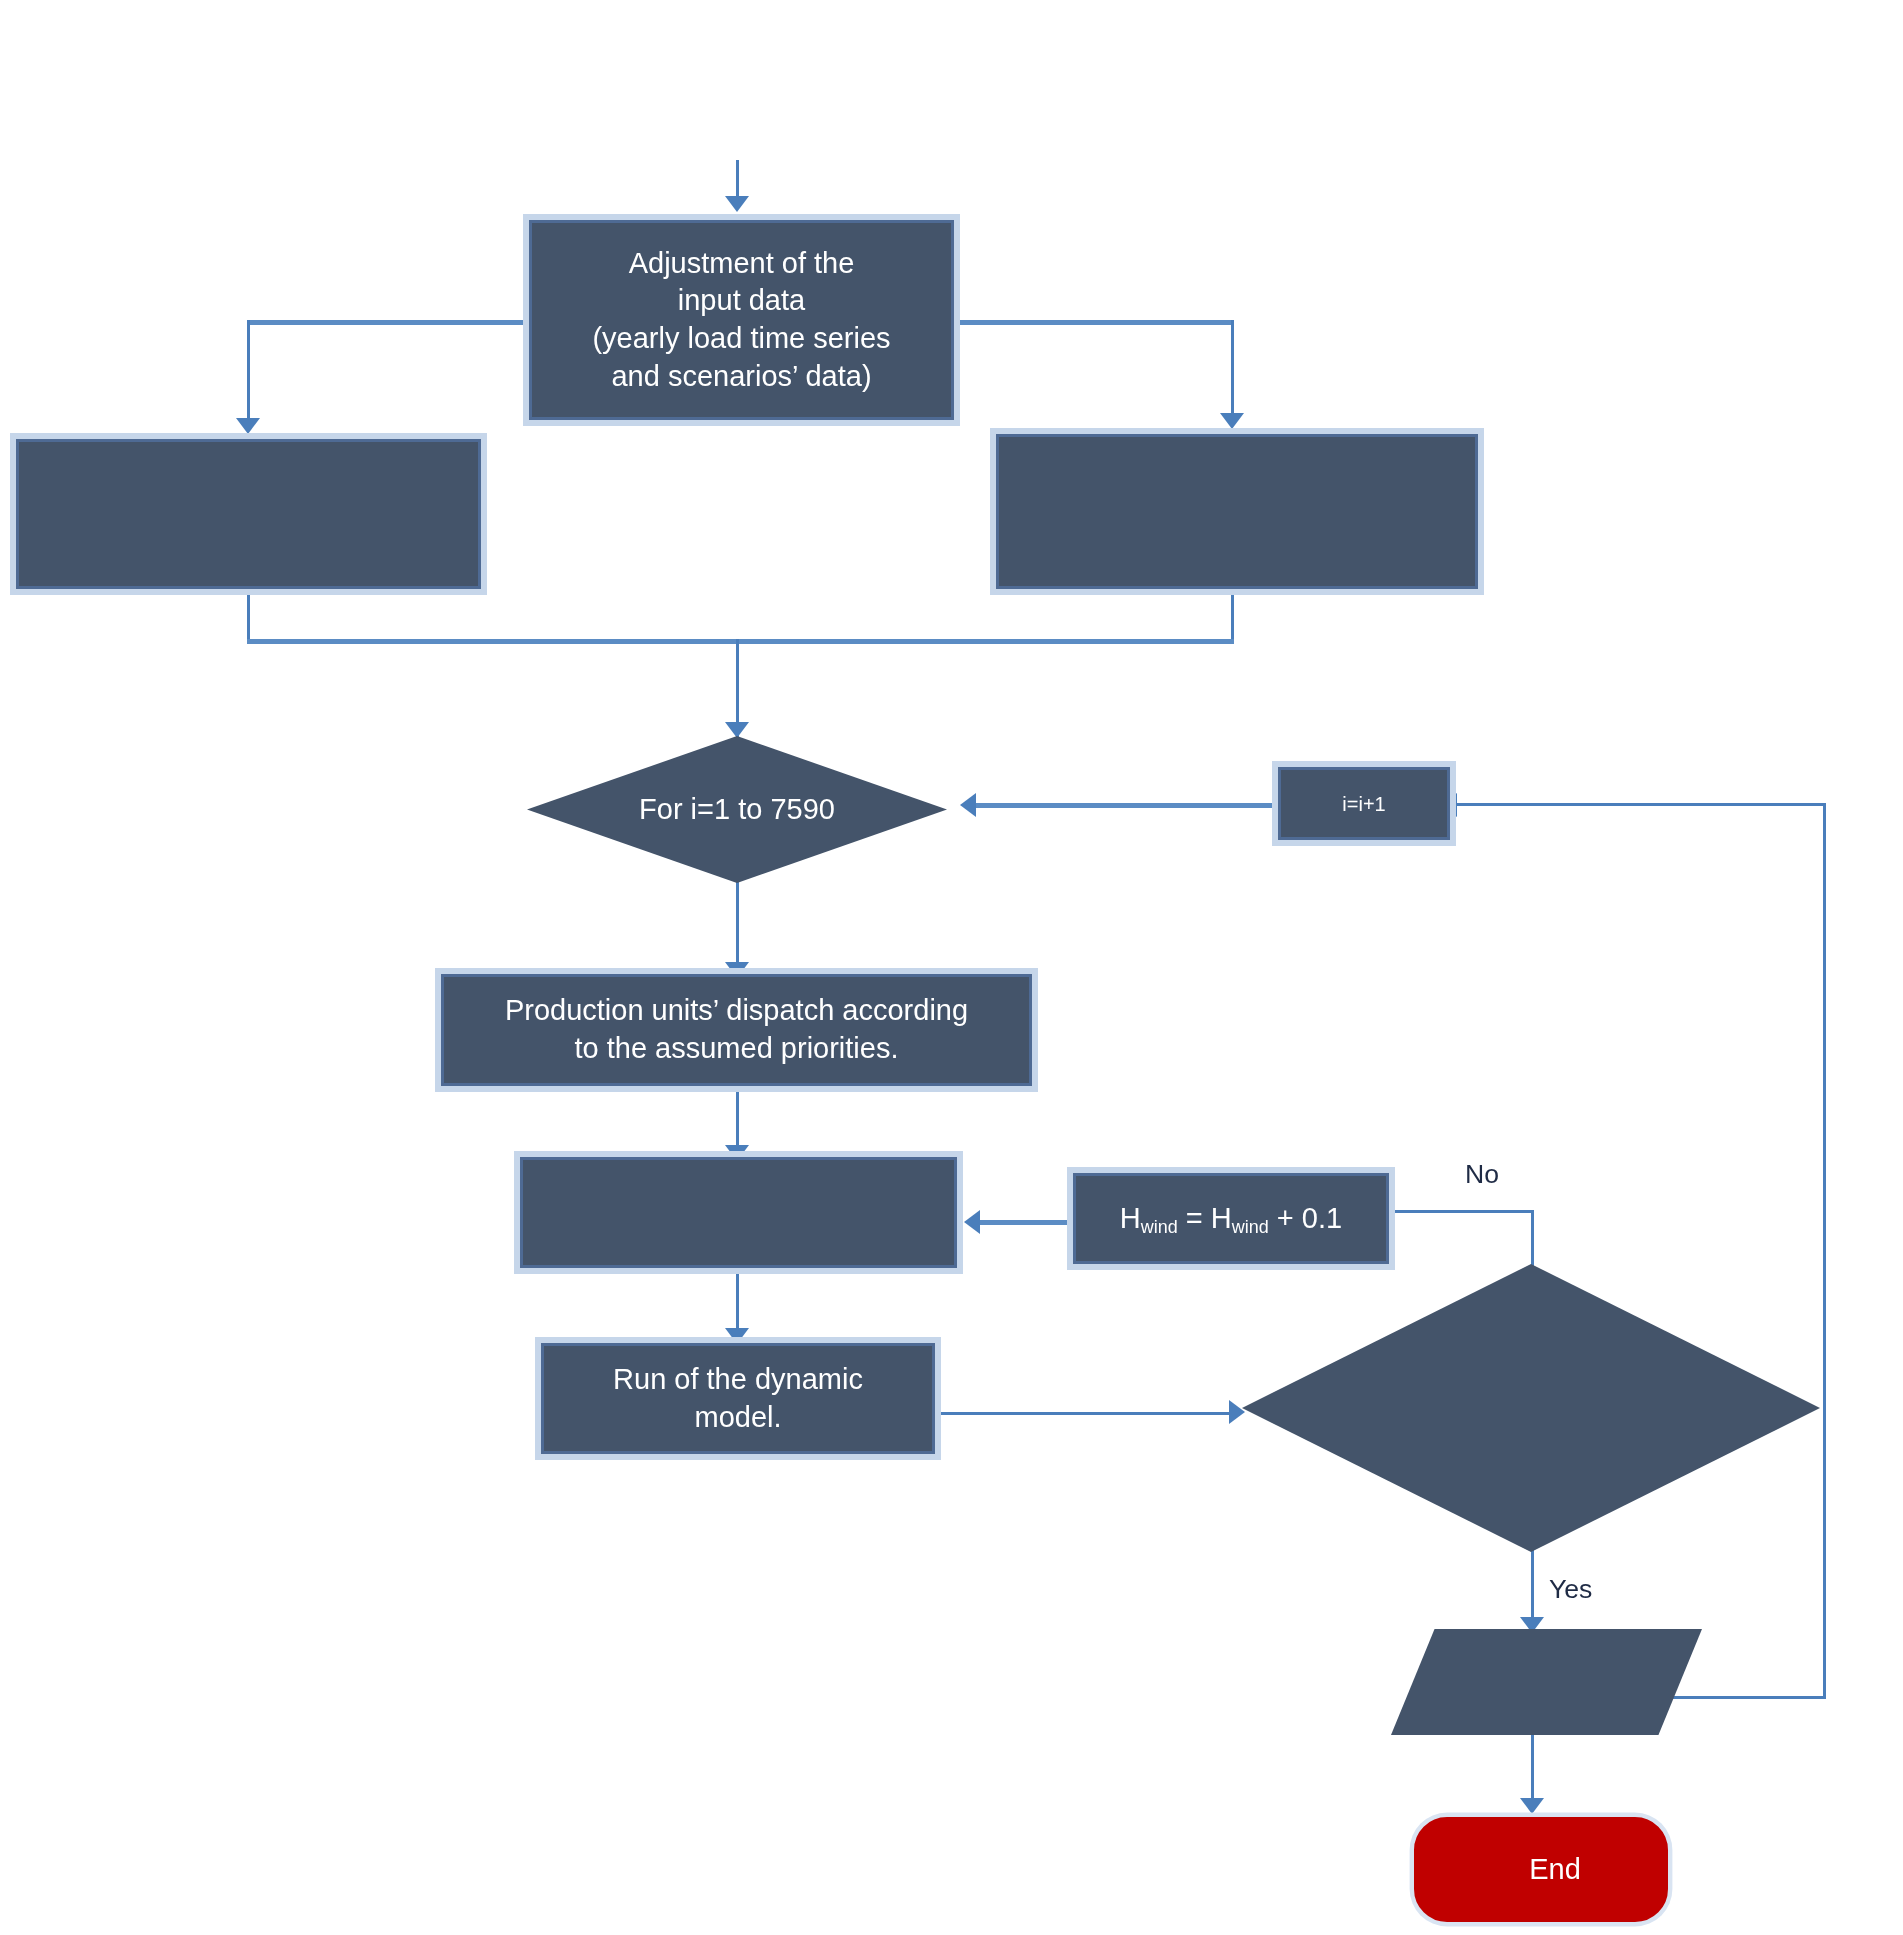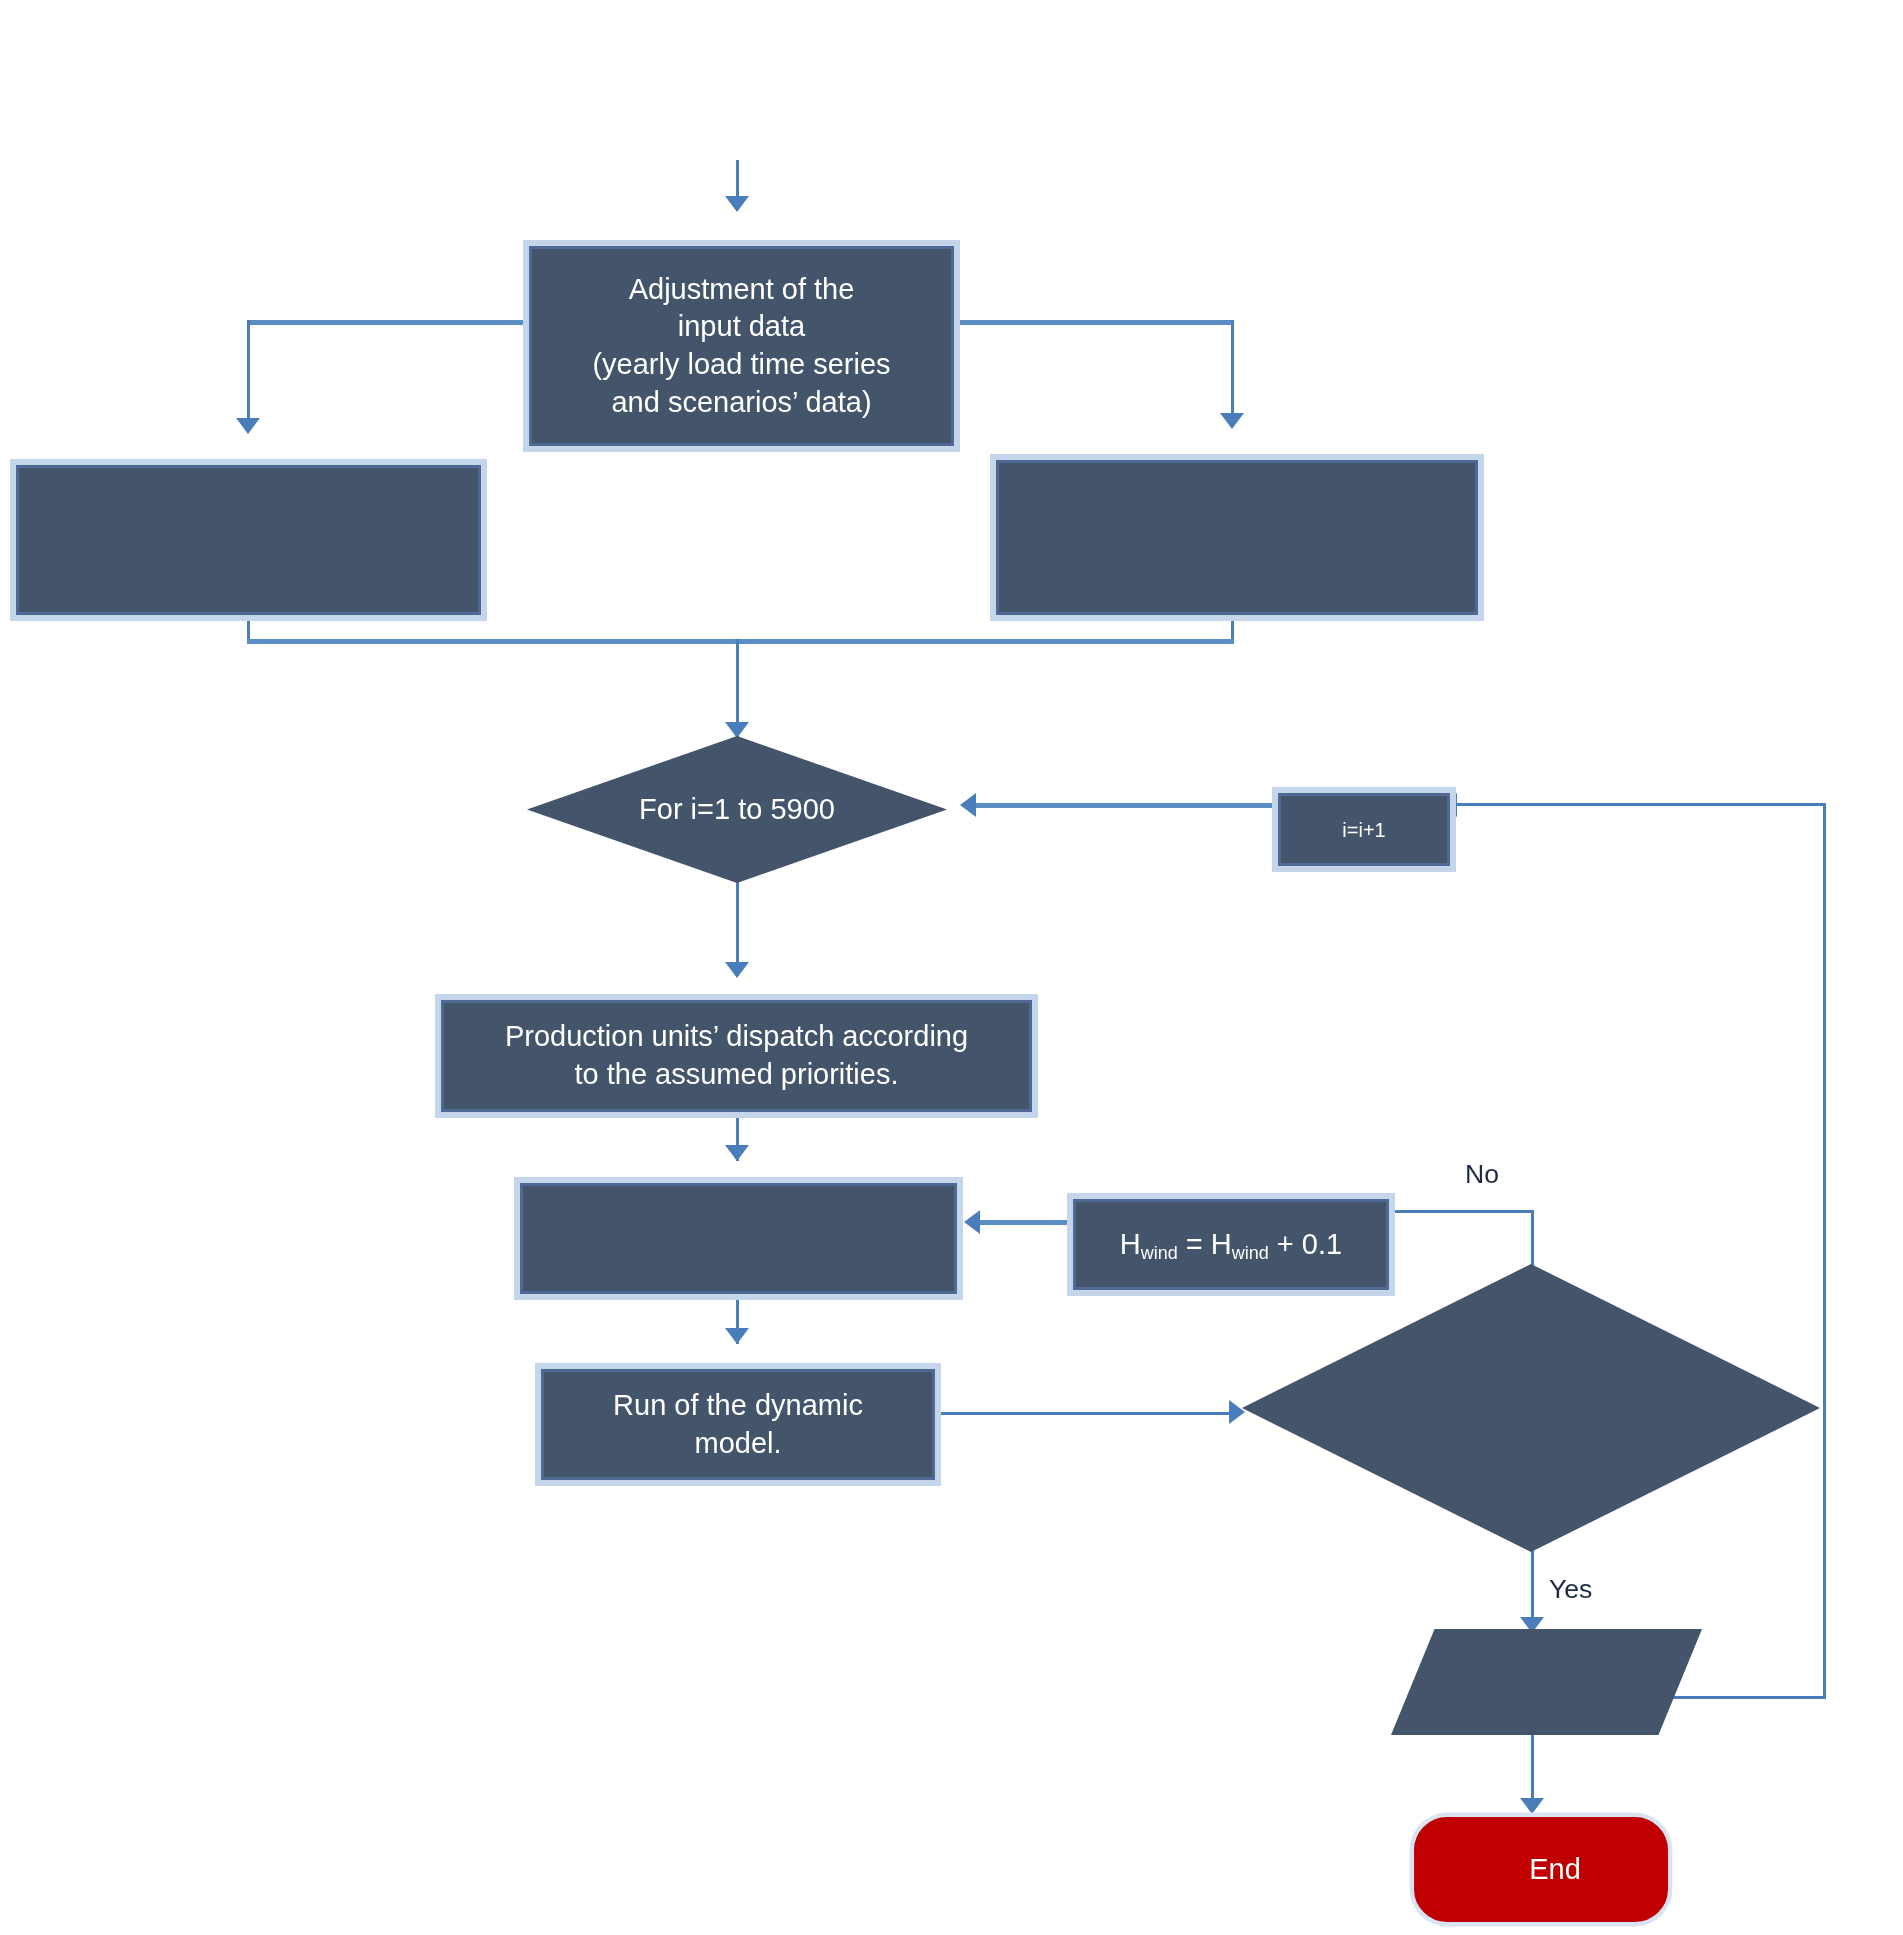--- a/index.html
+++ b/index.html
@@ -12,21 +12,20 @@
         justify-content:center;text-align:center;color:#ffffff;}
   .node .txt{display:block;width:100%;line-height:1.30;}
 
   
   .rect{
     background:#44546A;
     border:3.3px solid #4E6A94;
     box-shadow:0 0 0 6px #C6D6EA;
     font-size:29px;
     padding:5.5px 10px;
-    margin-top:26px;
   }
 
   
   .term{
     border-radius:33px;
     font-size:29px;
     padding:5.5px 12px;
     box-shadow:0 0 0 4.4px #D9E4F2;
   }
   .term.start{background:#5F8233;border:2.8px solid #5F8233;}
@@ -135,21 +134,21 @@
 
   <div class="node rect" style="left:15.5px;top:439px;width:465px;height:150px;">
     <span class="txt"></span>
   </div>
 
   <div class="node rect" style="left:996px;top:434px;width:482px;height:155px;">
     <span class="txt"></span>
   </div>
 
   <div class="node diamond" style="left:527px;top:736px;width:420px;height:147px;">
-    <span class="txt">For i=1 to 5900</span>
+    <span class="txt">For i=1 to 7590</span>
   </div>
 
   <div class="node rect" style="left:1278px;top:767px;width:172px;height:73px;font-size:20px;">
     <span class="txt">i=i+1</span>
   </div>
 
   <div class="node rect" style="left:441px;top:974px;width:591px;height:112px;">
     <span class="txt">Production units’ dispatch according<br>to the assumed priorities.</span>
   </div>
 

